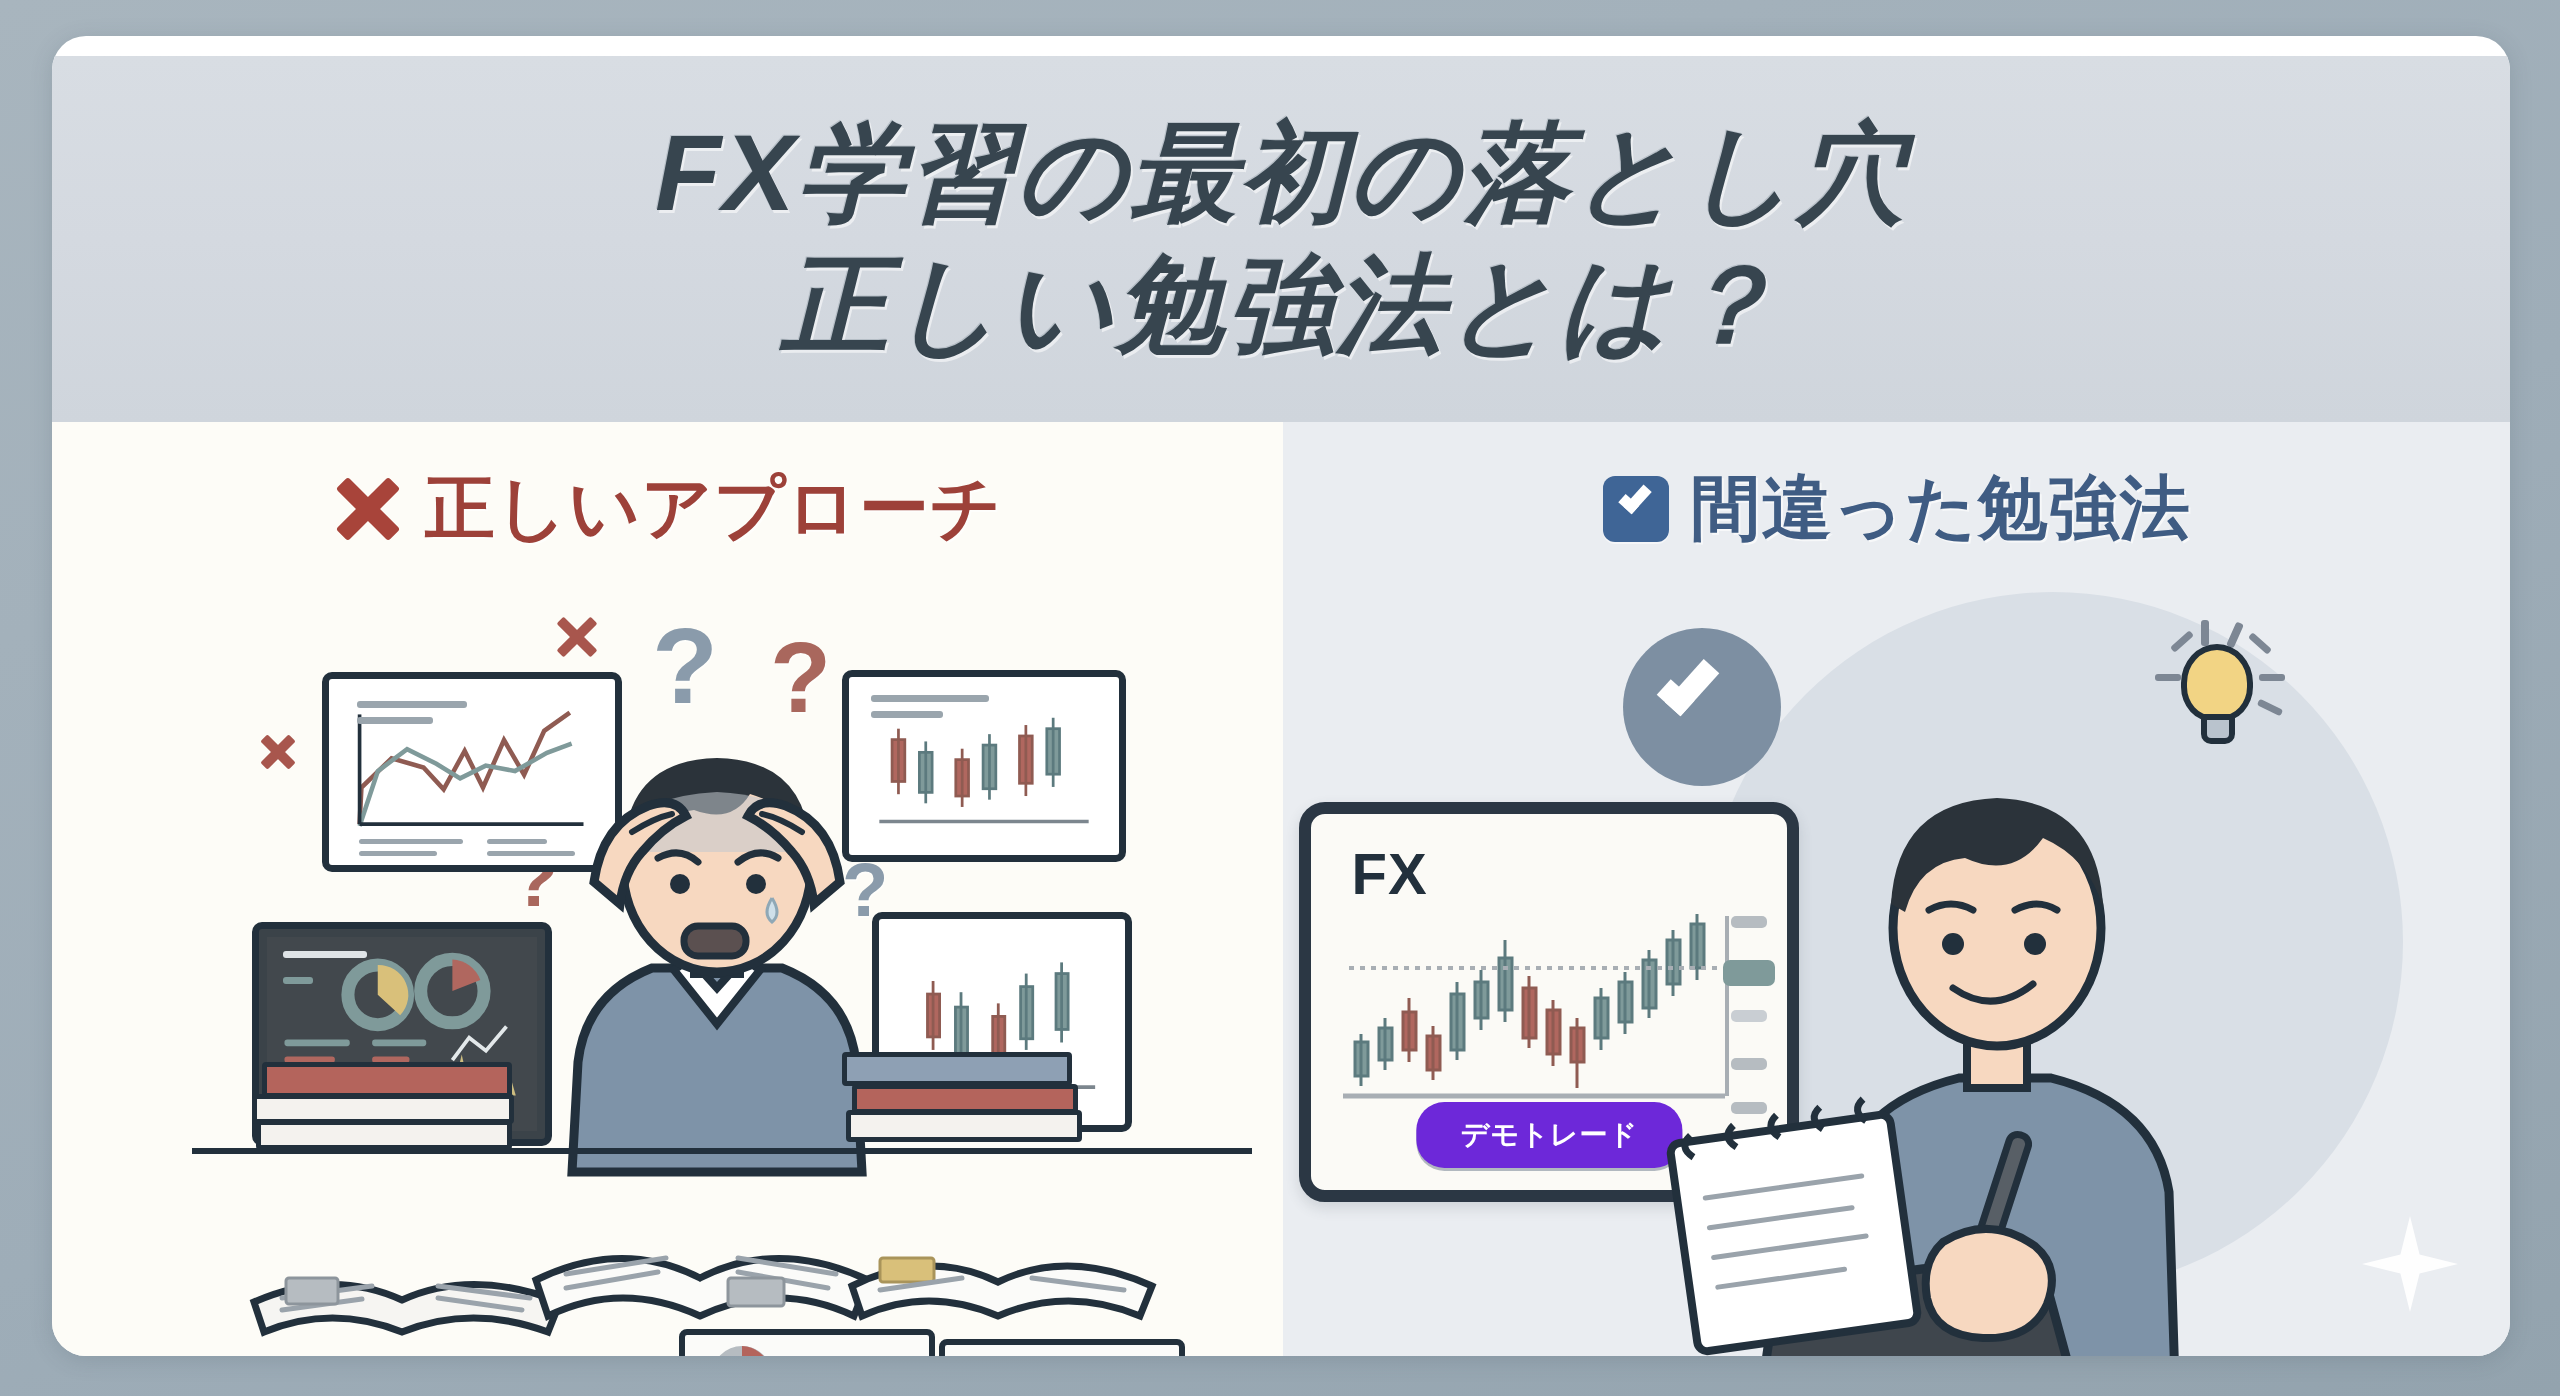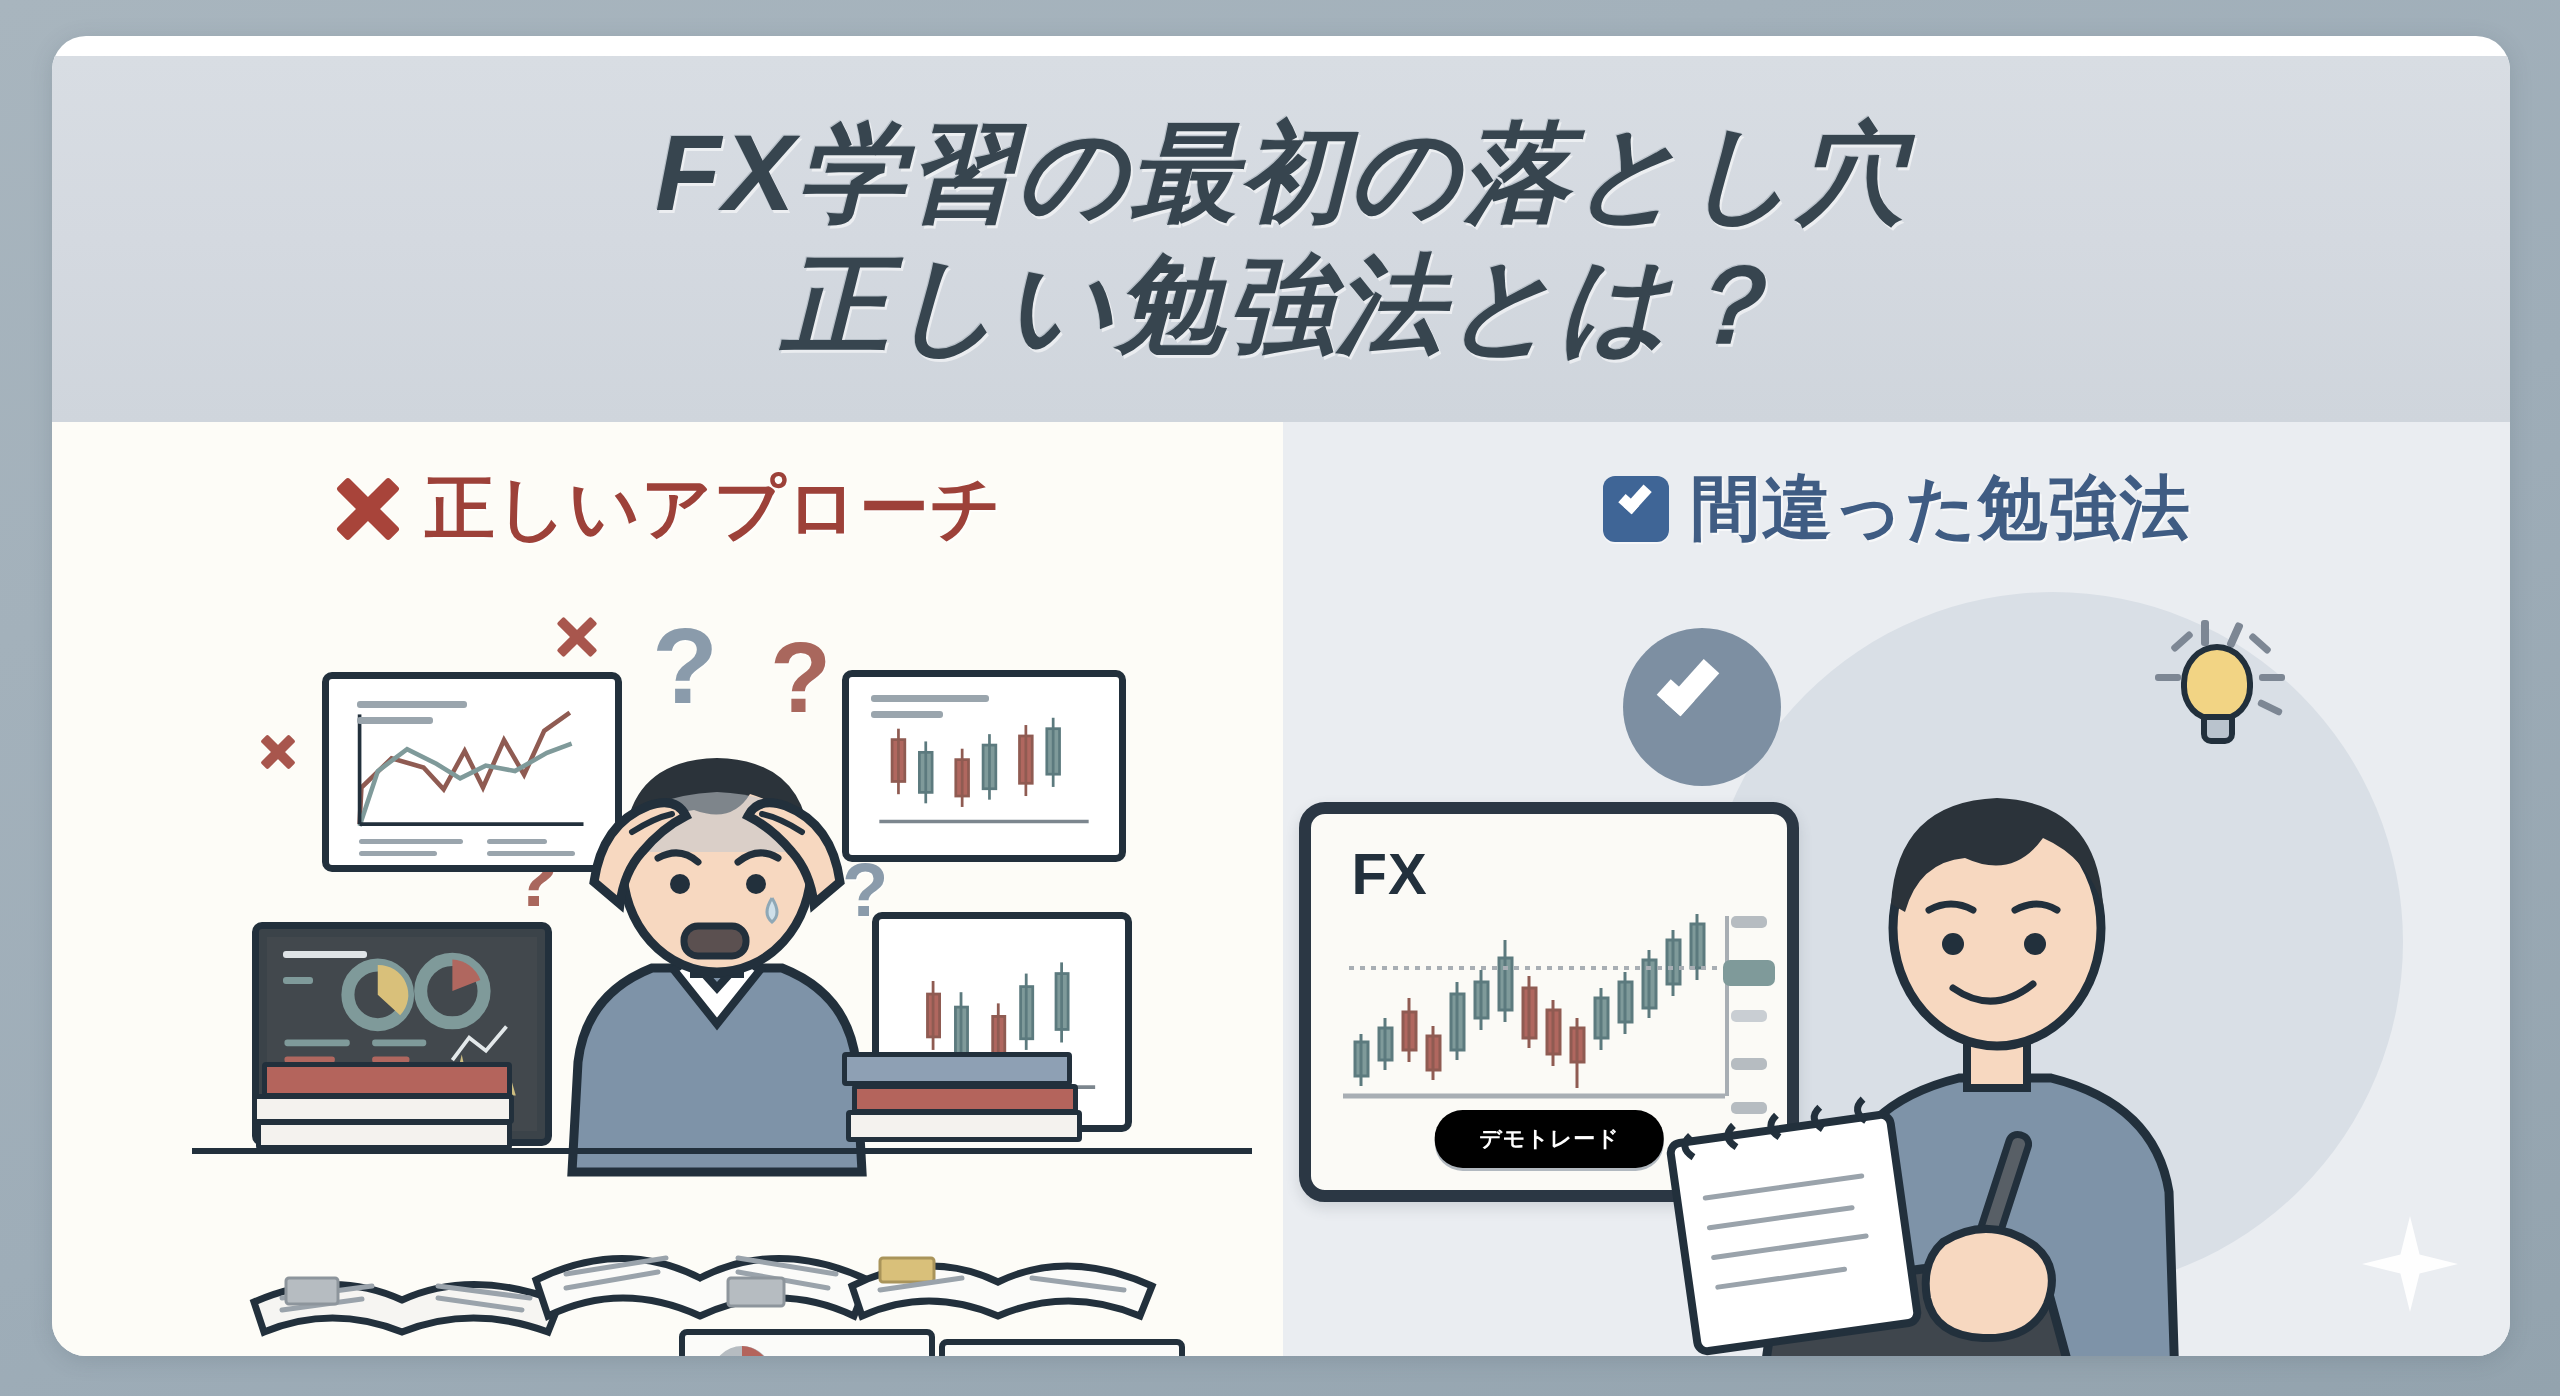--- a/index.html
+++ b/index.html
@@ -113,22 +113,22 @@
     position:absolute;
     background:#fbfaf6; border:12px solid #2b3744; border-radius:26px;
     box-shadow:0 6px 14px rgba(60,75,90,.16);
   }
   #tablet-label{
     position:absolute; left:40px; top:26px;
     font-size:58px; font-weight:900; color:#22303c; letter-spacing:1px;
   }
   #demo-btn{
     position:absolute; left:50%; transform:translateX(-50%);
-    background:#000000; color:#fff; border-radius:28px;
-    padding:14px 44px; font-size:22px; font-weight:700;
+    background:#6d28d9; color:#fff; border-radius:28px;
+    padding:14px 44px; font-size:28px; font-weight:700;
     letter-spacing:1px; white-space:nowrap;
     box-shadow:0 3px 0 rgba(40,60,90,.35);
   }
   #check-circle{
     position:absolute; width:158px; height:158px; border-radius:50%;
     background:#7d8fa2;
   }
   #check-circle i{
     position:absolute; left:36px; top:40px;
     width:58px; height:32px;

